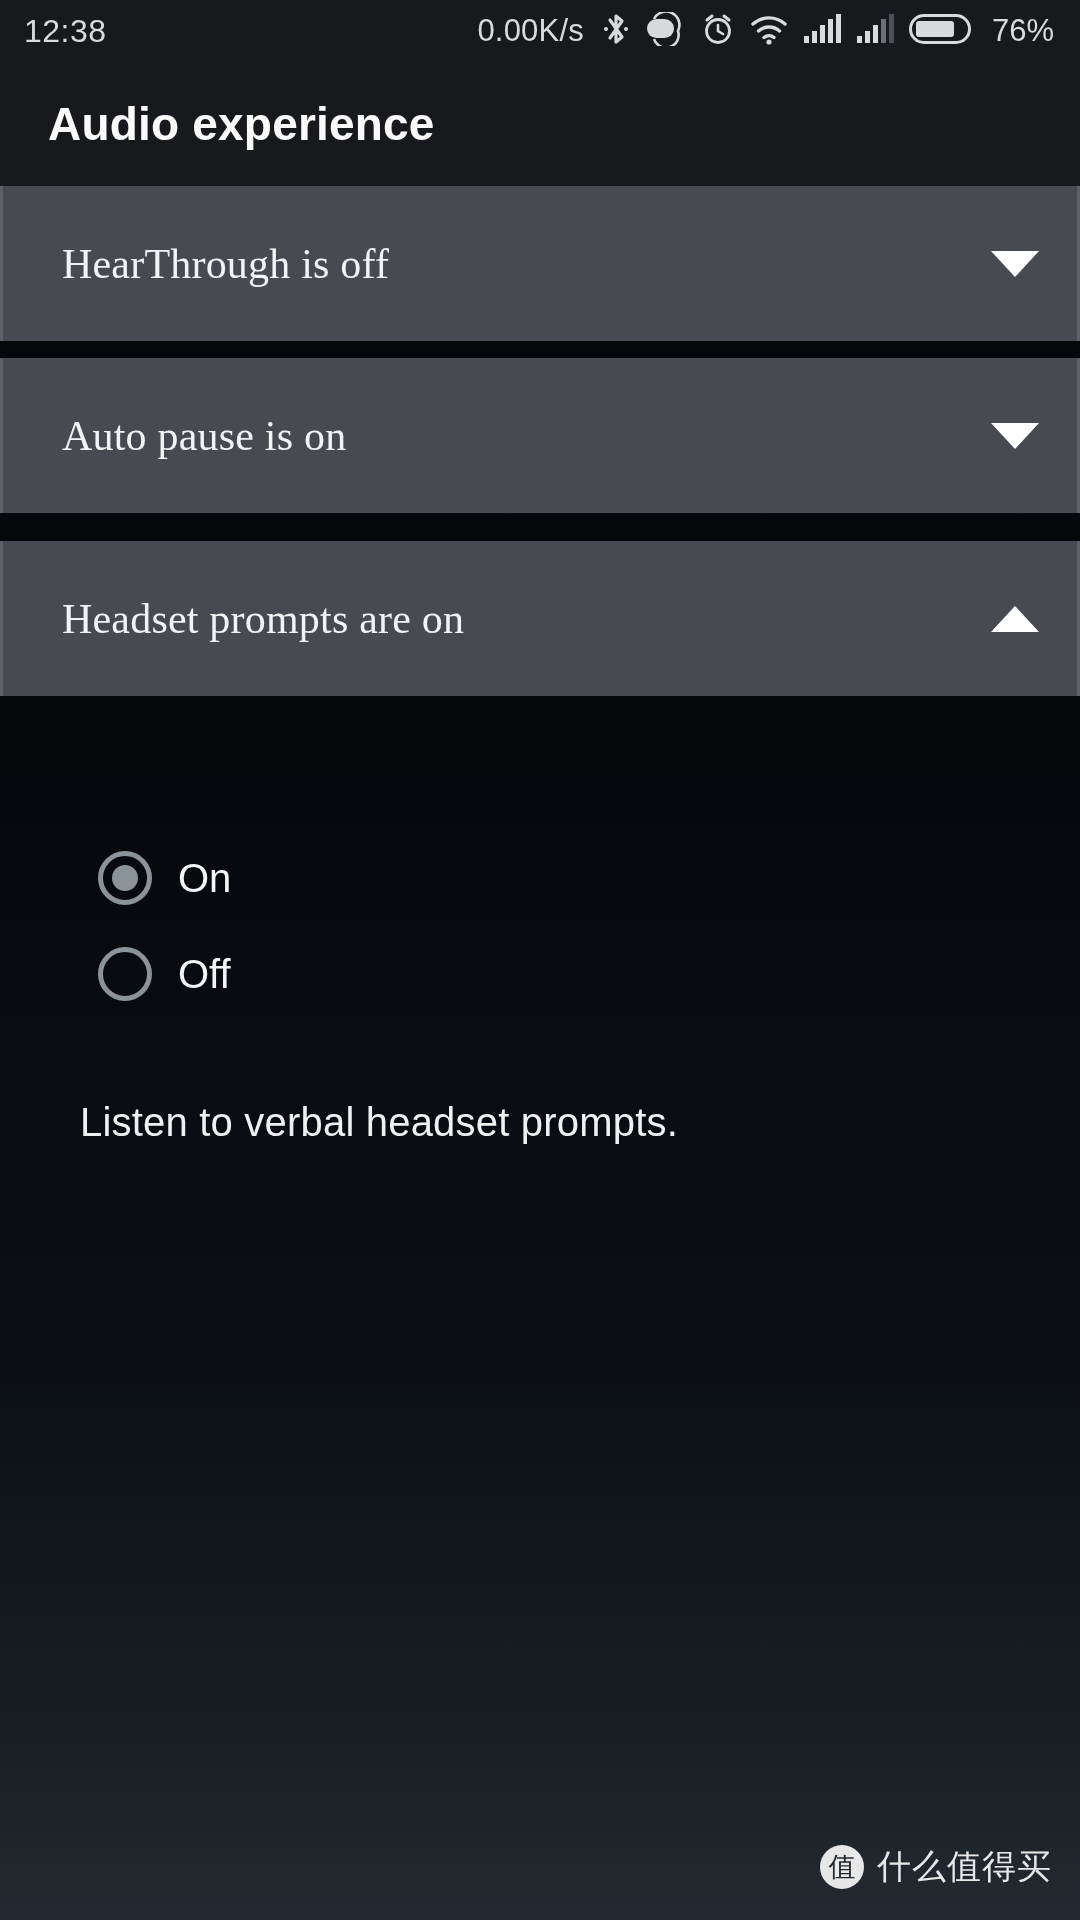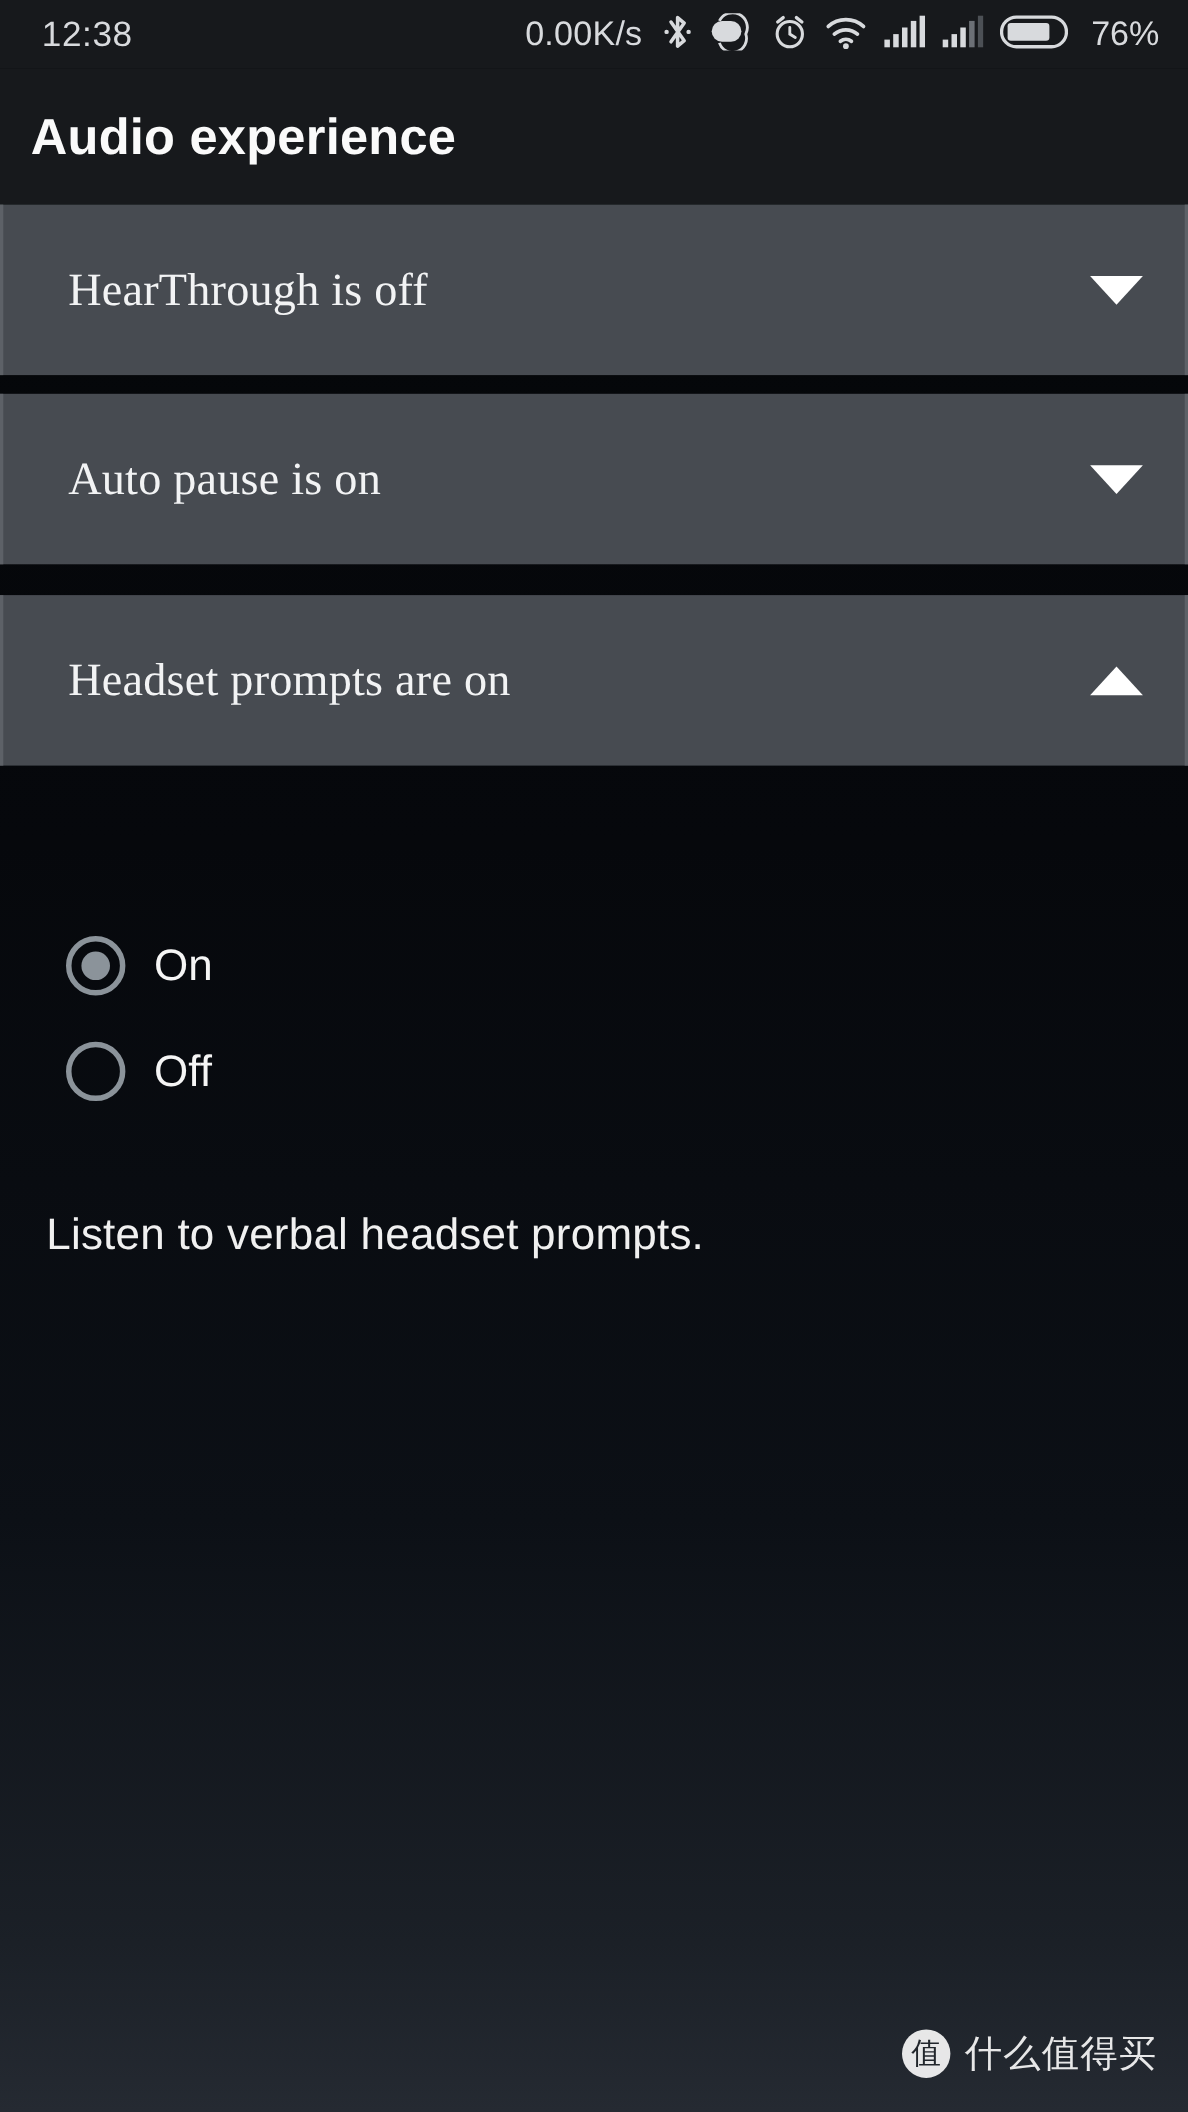--- a/index.html
+++ b/index.html
@@ -13,38 +13,38 @@
     position:relative;
     width:1080px; height:1920px;
     background:linear-gradient(180deg,#040608 0%, #06080c 40%, #0c1016 72%, #1b2027 92%, #252a32 100%);
   }
 
   
   .statusbar {
     position:absolute; top:0; left:0; width:1080px; height:62px;
     background:#17191c;
     display:flex; align-items:center;
-    padding:0 26px 0 38px;
+    padding:0 26px 0 24px;
   }
   .status-time {
     font-size:32px; color:#d8dadd; letter-spacing:0.5px;
   }
   .status-right {
     margin-left:auto; display:flex; align-items:center; gap:15px;
   }
   .netspeed { font-size:31px; color:#d8dadd; letter-spacing:0.2px; margin-right:4px;}
   .sicon { display:block; }
   .batt-pct { font-size:31px; color:#d8dadd; margin-left:6px;}
 
   
   .title-bar {
     position:absolute; top:62px; left:0; width:1080px; height:124px;
     background:#17191c;
     display:flex; align-items:center;
-    padding-left:28px;
+    padding-left:48px;
   }
   .title-bar h1 {
     font-size:46px; font-weight:bold; color:#fafafa; letter-spacing:0.2px;
   }
 
   
   .cards { position:absolute; top:186px; left:0; width:1080px; }
   .card {
     position:relative;
     width:1080px; height:155px;
@@ -69,21 +69,21 @@
     border-right:24px solid transparent;
     border-top:26px solid #ffffff;
   }
   .arrow-up {
     border-left:24px solid transparent;
     border-right:24px solid transparent;
     border-bottom:26px solid #ffffff;
   }
 
   
-  .panel { position:absolute; top:830px; left:0; width:1038px; padding:0 0 0 60px; }
+  .panel { position:absolute; top:830px; left:0; width:1038px; padding:0 0 0 98px; }
   .radio-row {
     display:flex; align-items:center;
     height:96px;
   }
   .radio {
     width:54px; height:54px; border-radius:50%;
     border:5px solid #8b939a;
     display:flex; align-items:center; justify-content:center;
     flex:0 0 auto;
   }

